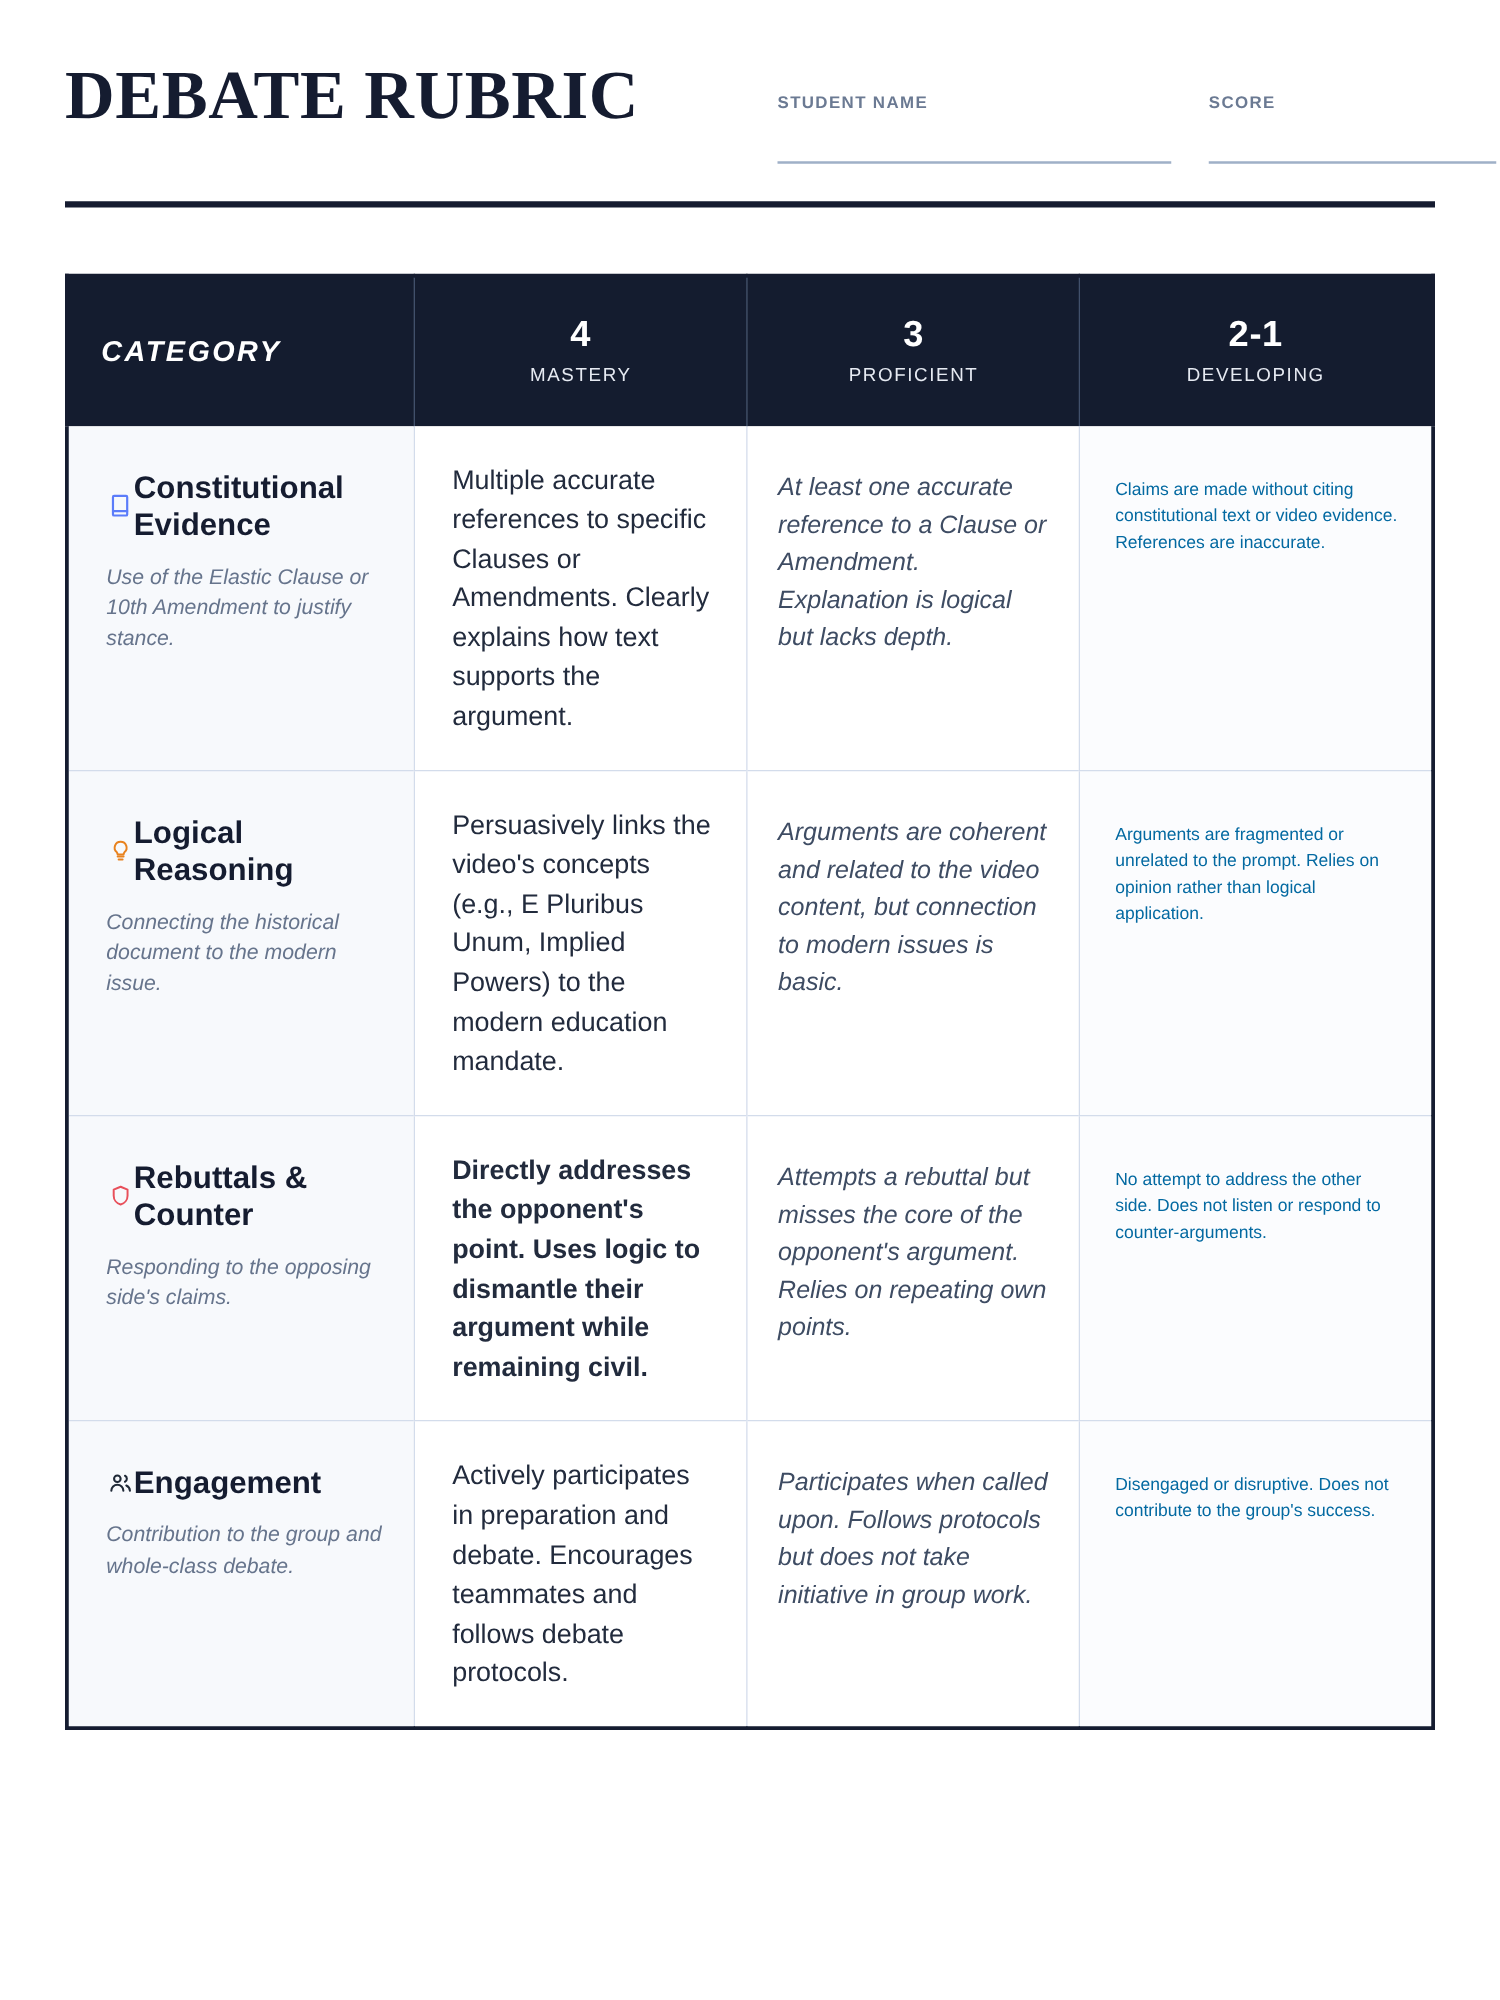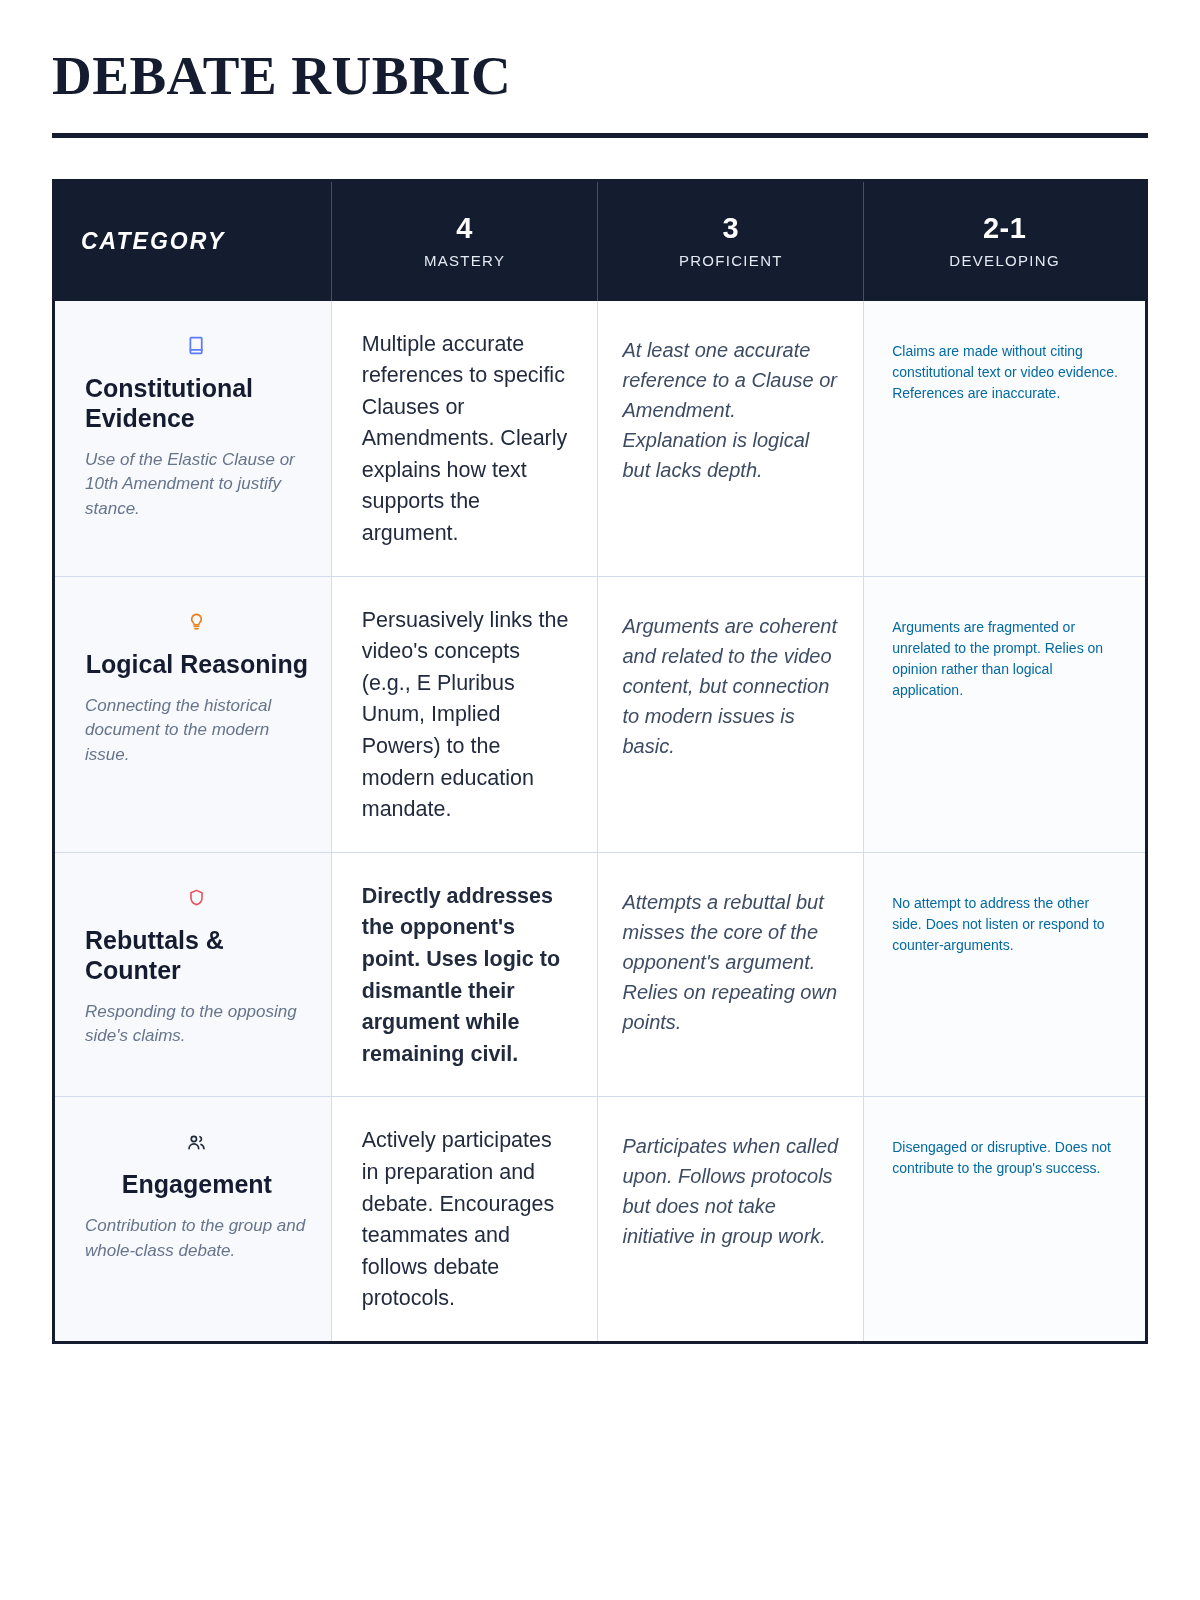--- a/index.html
+++ b/index.html
@@ -89,21 +89,21 @@
 
   .header-rule {
     margin-top: 30px;
     height: 5px;
     background: #151c30;
     width: 1096px;
   }
 
   
   .rubric {
-    margin-top: 41px;
+    margin-top: 53px;
     width: 1096px;
     border: 3px solid #151c30;
     border-collapse: collapse;
     table-layout: fixed;
   }
 
   .rubric col.c-cat   { width: 277px; }
   .rubric col.c-l4    { width: 266px; }
   .rubric col.c-l3    { width: 265px; }
   .rubric col.c-l21   { width: 282px; }
@@ -160,22 +160,21 @@
   td.cat-cell {
     background: #f7f9fc;
     padding-left: 30px;
     padding-right: 22px;
     padding-top: 34px;
   }
 
   .cat-head {
     display: flex;
     align-items: center;
-    gap: 16px;
-    flex-direction: column;
+    gap: 0;
   }
 
   .cat-icon {
     flex: 0 0 auto;
     width: 22px;
     height: 22px;
     display: inline-flex;
     align-items: center;
     justify-content: center;
   }
@@ -233,20 +232,30 @@
 <body>
 
 <div class="page">
 
   <div class="header">
 
     <div class="title-block">
       <div class="doc-title">DEBATE RUBRIC</div>
     </div>
 
+    <div class="fields">
+      <div class="field field-name">
+        <div class="field-label">STUDENT NAME</div>
+        <div class="field-line"></div>
+      </div>
+      <div class="field field-score">
+        <div class="field-label">SCORE</div>
+        <div class="field-line"></div>
+      </div>
+    </div>
 
   </div>
 
   <div class="header-rule"></div>
 
   <table class="rubric">
     <colgroup>
       <col class="c-cat">
         <col class="c-l4">
         <col class="c-l3">

